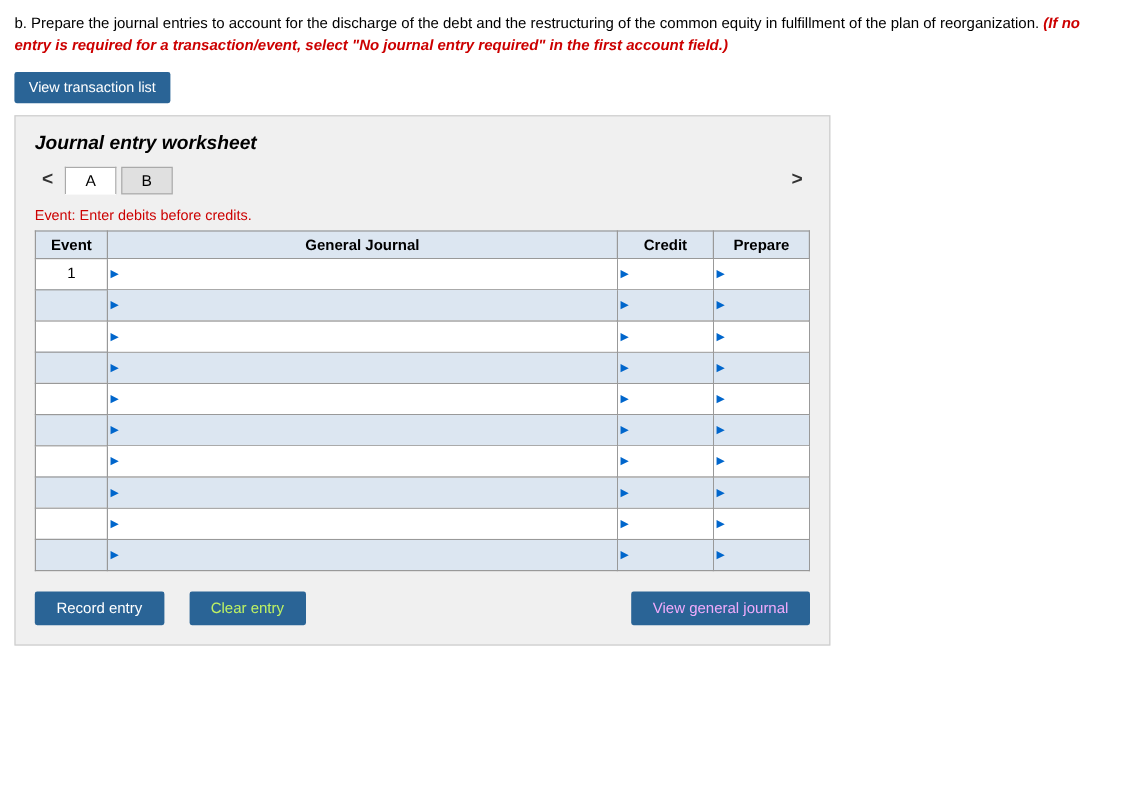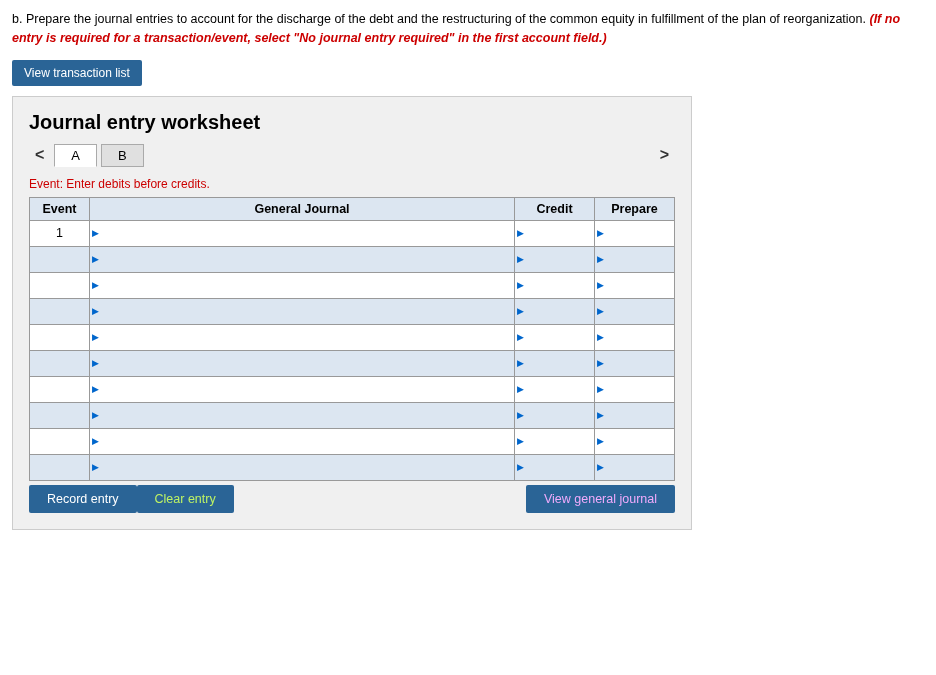--- a/index.html
+++ b/index.html
@@ -37,23 +37,24 @@
     }
 
     .worksheet-container {
       background: #f0f0f0;
       border: 1px solid #ccc;
       padding: 14px 16px 16px;
       max-width: 680px;
     }
 
     .worksheet-title {
-      font-size: 20px;
+      font-size: 16px;
       font-weight: bold;
       margin-bottom: 10px;
+      font-style: italic;
     }
 
     .tab-nav {
       display: flex;
       align-items: center;
       margin-bottom: 10px;
       gap: 4px;
     }
 
     .tab-nav-arrow {
@@ -163,22 +164,22 @@
     .journal-table tbody tr:nth-child(odd) td {
       background: #ffffff;
     }
 
     .journal-table tbody tr:nth-child(even) td {
       background: #dce6f1;
     }
 
     .bottom-buttons {
       display: flex;
-      gap: 0;
-      margin-top: 4px;
+      gap: 21px;
+      margin-top: 17px;
       align-items: center;
     }
 
     .btn-record {
       background-color: #2a6496;
       color: #fff;
       border: none;
       padding: 7px 18px;
       font-size: 12.5px;
       cursor: pointer;

